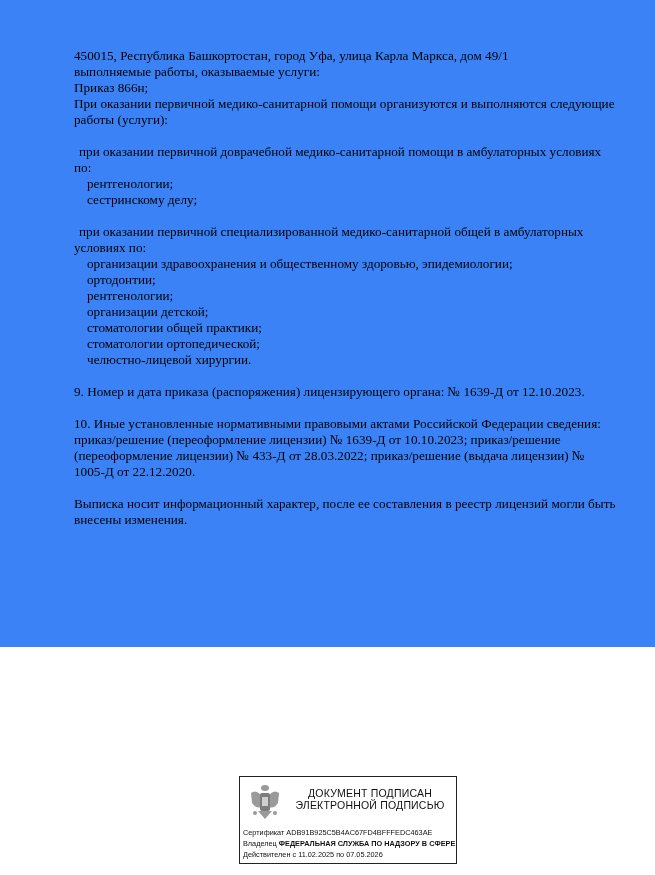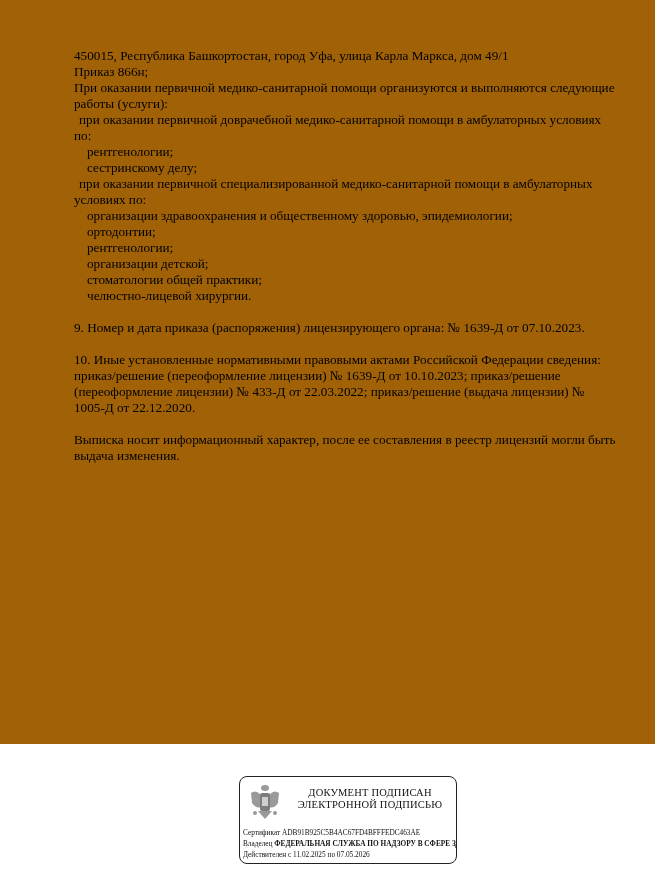--- a/index.html
+++ b/index.html
@@ -1,67 +1,69 @@
 <!DOCTYPE html>
 <html><head>
   <meta charset="utf-8">
   <style>
     html, body { margin: 0; padding: 0; background: #ffffff; }
     body { width: 655px; height: 875px; position: relative; overflow: hidden; }
     .page {
-      position: absolute; left: 0; top: 0; width: 655px; height: 744px; background: #a16207;
+      position: absolute; left: 0; top: 0; width: 655px; height: 647px; background: #3b82f6;
       font-family: "Liberation Serif", serif; color: #000; font-size: 13.2px; line-height: 16px;
     }
     .text-block { position: absolute; left: 74px; top: 48px; width: 560px; }
     .line { white-space: pre; display: block; height: 16px; }
-    .ind1 { padding-left: 5px; }
+    .ind1 { padding-left: 5px; margin-top: 16px; }
     .ind2 { padding-left: 13px; }
     .gap { height: 16px; display: block; }
 
     .stamp {
       position: absolute; left: 239px; top: 776px; width: 218px; height: 88px;
-      border: 1.5px solid #222; border-radius: 8px; box-sizing: border-box; overflow: hidden;
-      font-family: Liberation Serif, serif; color: #111;
+      border: 1.5px solid #222; border-radius: 0; box-sizing: border-box; overflow: hidden;
+      font-family: Liberation Sans, sans-serif; color: #111;
     }
     .stamp .emblem { position: absolute; left: 8px; top: 6px; width: 34px; height: 40px; }
     .stamp .title { position: absolute; left: 50px; top: 10px; width: 160px; text-align: center; font-size: 10.5px; line-height: 12px; letter-spacing: 0.2px; }
     .stamp .cert { position: absolute; left: 3px; top: 50px; font-size: 7.3px; line-height: 11px; white-space: nowrap; }
     .stamp .cert b { font-weight: bold; }
   </style>
 </head>
 <body>
 
 <div class="page">
   <div class="text-block">
     <span class="line">450015, Республика Башкортостан, город Уфа, улица Карла Маркса, дом 49/1</span>
+    <span class="line">выполняемые работы, оказываемые услуги:</span>
     <span class="line">Приказ 866н;</span>
     <span class="line">При оказании первичной медико-санитарной помощи организуются и выполняются следующие</span>
     <span class="line">работы (услуги):</span>
     <span class="line ind1">при оказании первичной доврачебной медико-санитарной помощи в амбулаторных условиях</span>
     <span class="line">по:</span>
     <span class="line ind2">рентгенологии;</span>
     <span class="line ind2">сестринскому делу;</span>
-    <span class="line ind1">при оказании первичной специализированной медико-санитарной помощи в амбулаторных</span>
+    <span class="line ind1">при оказании первичной специализированной медико-санитарной общей в амбулаторных</span>
     <span class="line">условиях по:</span>
     <span class="line ind2">организации здравоохранения и общественному здоровью, эпидемиологии;</span>
     <span class="line ind2">ортодонтии;</span>
     <span class="line ind2">рентгенологии;</span>
     <span class="line ind2">организации детской;</span>
     <span class="line ind2">стоматологии общей практики;</span>
+    <span class="line ind2">стоматологии ортопедической;</span>
     <span class="line ind2">челюстно-лицевой хирургии.</span>
     <span class="gap"></span>
-    <span class="line">9. Номер и дата приказа (распоряжения) лицензирующего органа: № 1639-Д от 07.10.2023.</span>
+    <span class="line">9. Номер и дата приказа (распоряжения) лицензирующего органа: № 1639-Д от 12.10.2023.</span>
     <span class="gap"></span>
     <span class="line">10. Иные установленные нормативными правовыми актами Российской Федерации сведения:</span>
     <span class="line">приказ/решение (переоформление лицензии) № 1639-Д от 10.10.2023; приказ/решение</span>
-    <span class="line">(переоформление лицензии) № 433-Д от 22.03.2022; приказ/решение (выдача лицензии) №</span>
+    <span class="line">(переоформление лицензии) № 433-Д от 28.03.2022; приказ/решение (выдача лицензии) №</span>
     <span class="line">1005-Д от 22.12.2020.</span>
     <span class="gap"></span>
     <span class="line">Выписка носит информационный характер, после ее составления в реестр лицензий могли быть</span>
-    <span class="line">выдача изменения.</span>
+    <span class="line">внесены изменения.</span>
   </div>
 
   <div class="stamp">
     <svg class="emblem" viewBox="0 0 34 40">
       <g fill="#9a9a9a">
         <ellipse cx="17" cy="5" rx="4" ry="3"></ellipse>
         <path d="M3 10 Q8 6 13 12 L13 24 Q8 26 4 20 Z"></path>
         <path d="M31 10 Q26 6 21 12 L21 24 Q26 26 30 20 Z"></path>
         <rect x="12" y="10" width="10" height="18" rx="2" fill="#7d7d7d"></rect>
         <rect x="14" y="14" width="6" height="9" fill="#cfcfcf"></rect>

